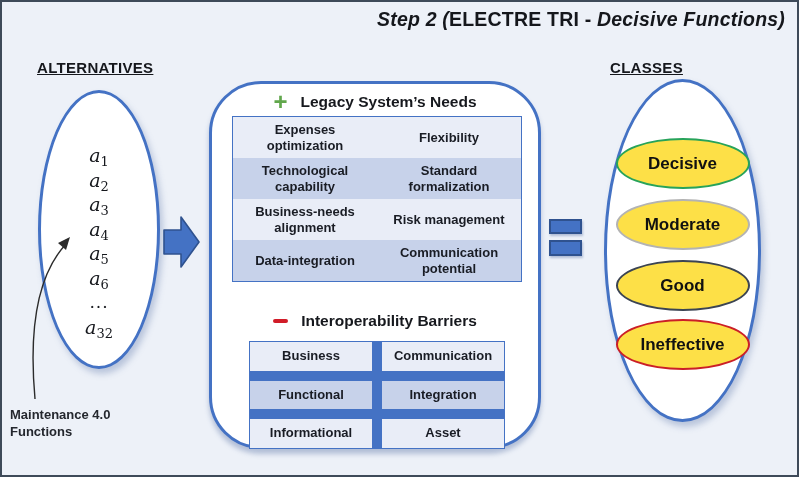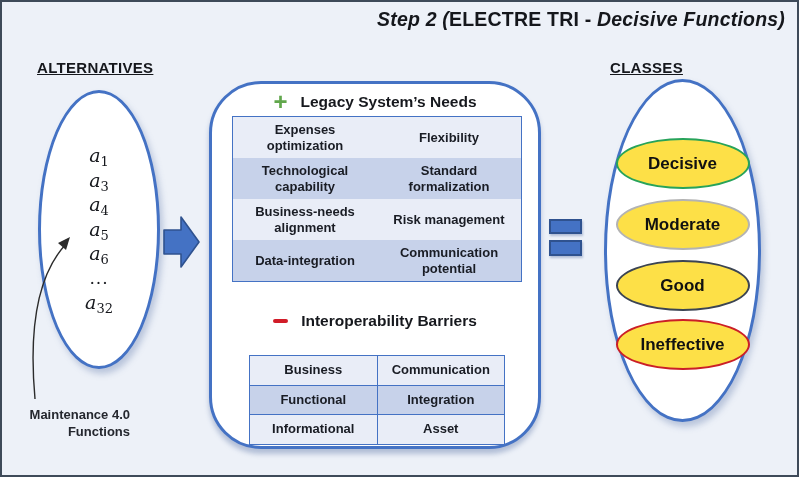--- a/index.html
+++ b/index.html
@@ -33,21 +33,21 @@
     position:absolute; left:0; right:0; top:50px; text-align:center;
     font-family:"DejaVu Serif", serif; font-size:19px; color:#15171c;
   }
   .alt-item{line-height:24.5px;}
   .alt-item i{font-style:italic;}
   .alt-item sub{font-size:13px; vertical-align:-4px; line-height:0;}
   .alt-item.dots{font-size:17px; letter-spacing:1px;}
   
   .annot-svg{position:absolute; left:0; top:0; width:795px; height:473px; pointer-events:none;}
   .footnote{
-    position:absolute; left:8px; top:404px; width:120px; text-align:right;
+    position:absolute; left:8px; top:404px; width:120px; text-align:left;
     font-size:13px; font-weight:600; color:#24272e; line-height:17px;
   }
   
   .flow-arrow{position:absolute; left:161px; top:213px;}
   
   .criteria-box{
     position:absolute; left:207px; top:79px; width:326px; height:362px;
     background:#fff; border:3px solid #4472c4; border-radius:52px;
     box-shadow:0 5px 5px rgba(90,115,165,.4);
   }
@@ -57,21 +57,21 @@
   }
   .head-needs{top:9px;}
   .head-barriers{top:228px;}
   .plus-icon{color:#61a74c; font-size:24px; font-weight:bold; line-height:18px;}
   .minus-icon{display:inline-block; width:15px; height:4px; border-radius:2px; background:#d11c28;}
   .crit-table{
     position:absolute; display:grid; grid-template-columns:1fr 1fr;
     border:1.5px solid #4472c4; background:#4472c4;
   }
   .tbl-needs{left:20px; top:32px; width:288px; grid-auto-rows:41px; gap:0;}
-  .tbl-barriers{left:37px; top:271px; width:254px; grid-auto-rows:28.5px; gap:1px;}
+  .tbl-barriers{left:37px; top:257px; width:254px; grid-auto-rows:28.5px; gap:10px;}
   .cell{
     display:flex; align-items:center; justify-content:center; text-align:center;
     font-size:13px; font-weight:bold; color:#191c24; line-height:1.22; padding:1px 4px;
   }
   .shade-light{background:#e9edf7;}
   .shade-dark{background:#c7d2ea;}
   
   .equals{position:absolute; left:547px; top:217px; width:33px;}
   .eq-bar{
     width:33px; height:15px; background:#4472c4; border:2px solid #2f528f;
@@ -97,20 +97,21 @@
 <div class="canvas">
 
   <div class="title" id="titleEl"><span class="bold-italic">Step 2 (</span><span class="bold">ELECTRE TRI - </span><span class="bold-italic">Decisive Functions)</span></div>
 
   <div class="col-label lbl-alt">ALTERNATIVES</div>
   <div class="col-label lbl-cls">CLASSES</div>
 
   <div class="ellipse alt-ellipse">
     <div class="alt-list" id="altList">
         <div class="alt-item"><i>a</i><sub>1</sub></div>
+        <div class="alt-item"><i>a</i><sub>2</sub></div>
         <div class="alt-item"><i>a</i><sub>3</sub></div>
         <div class="alt-item"><i>a</i><sub>4</sub></div>
         <div class="alt-item"><i>a</i><sub>5</sub></div>
         <div class="alt-item"><i>a</i><sub>6</sub></div>
         <div class="alt-item dots">...</div>
         <div class="alt-item"><i>a</i><sub>32</sub></div>
       </div>
   </div>
 
   <svg class="annot-svg" viewBox="0 0 795 473">

